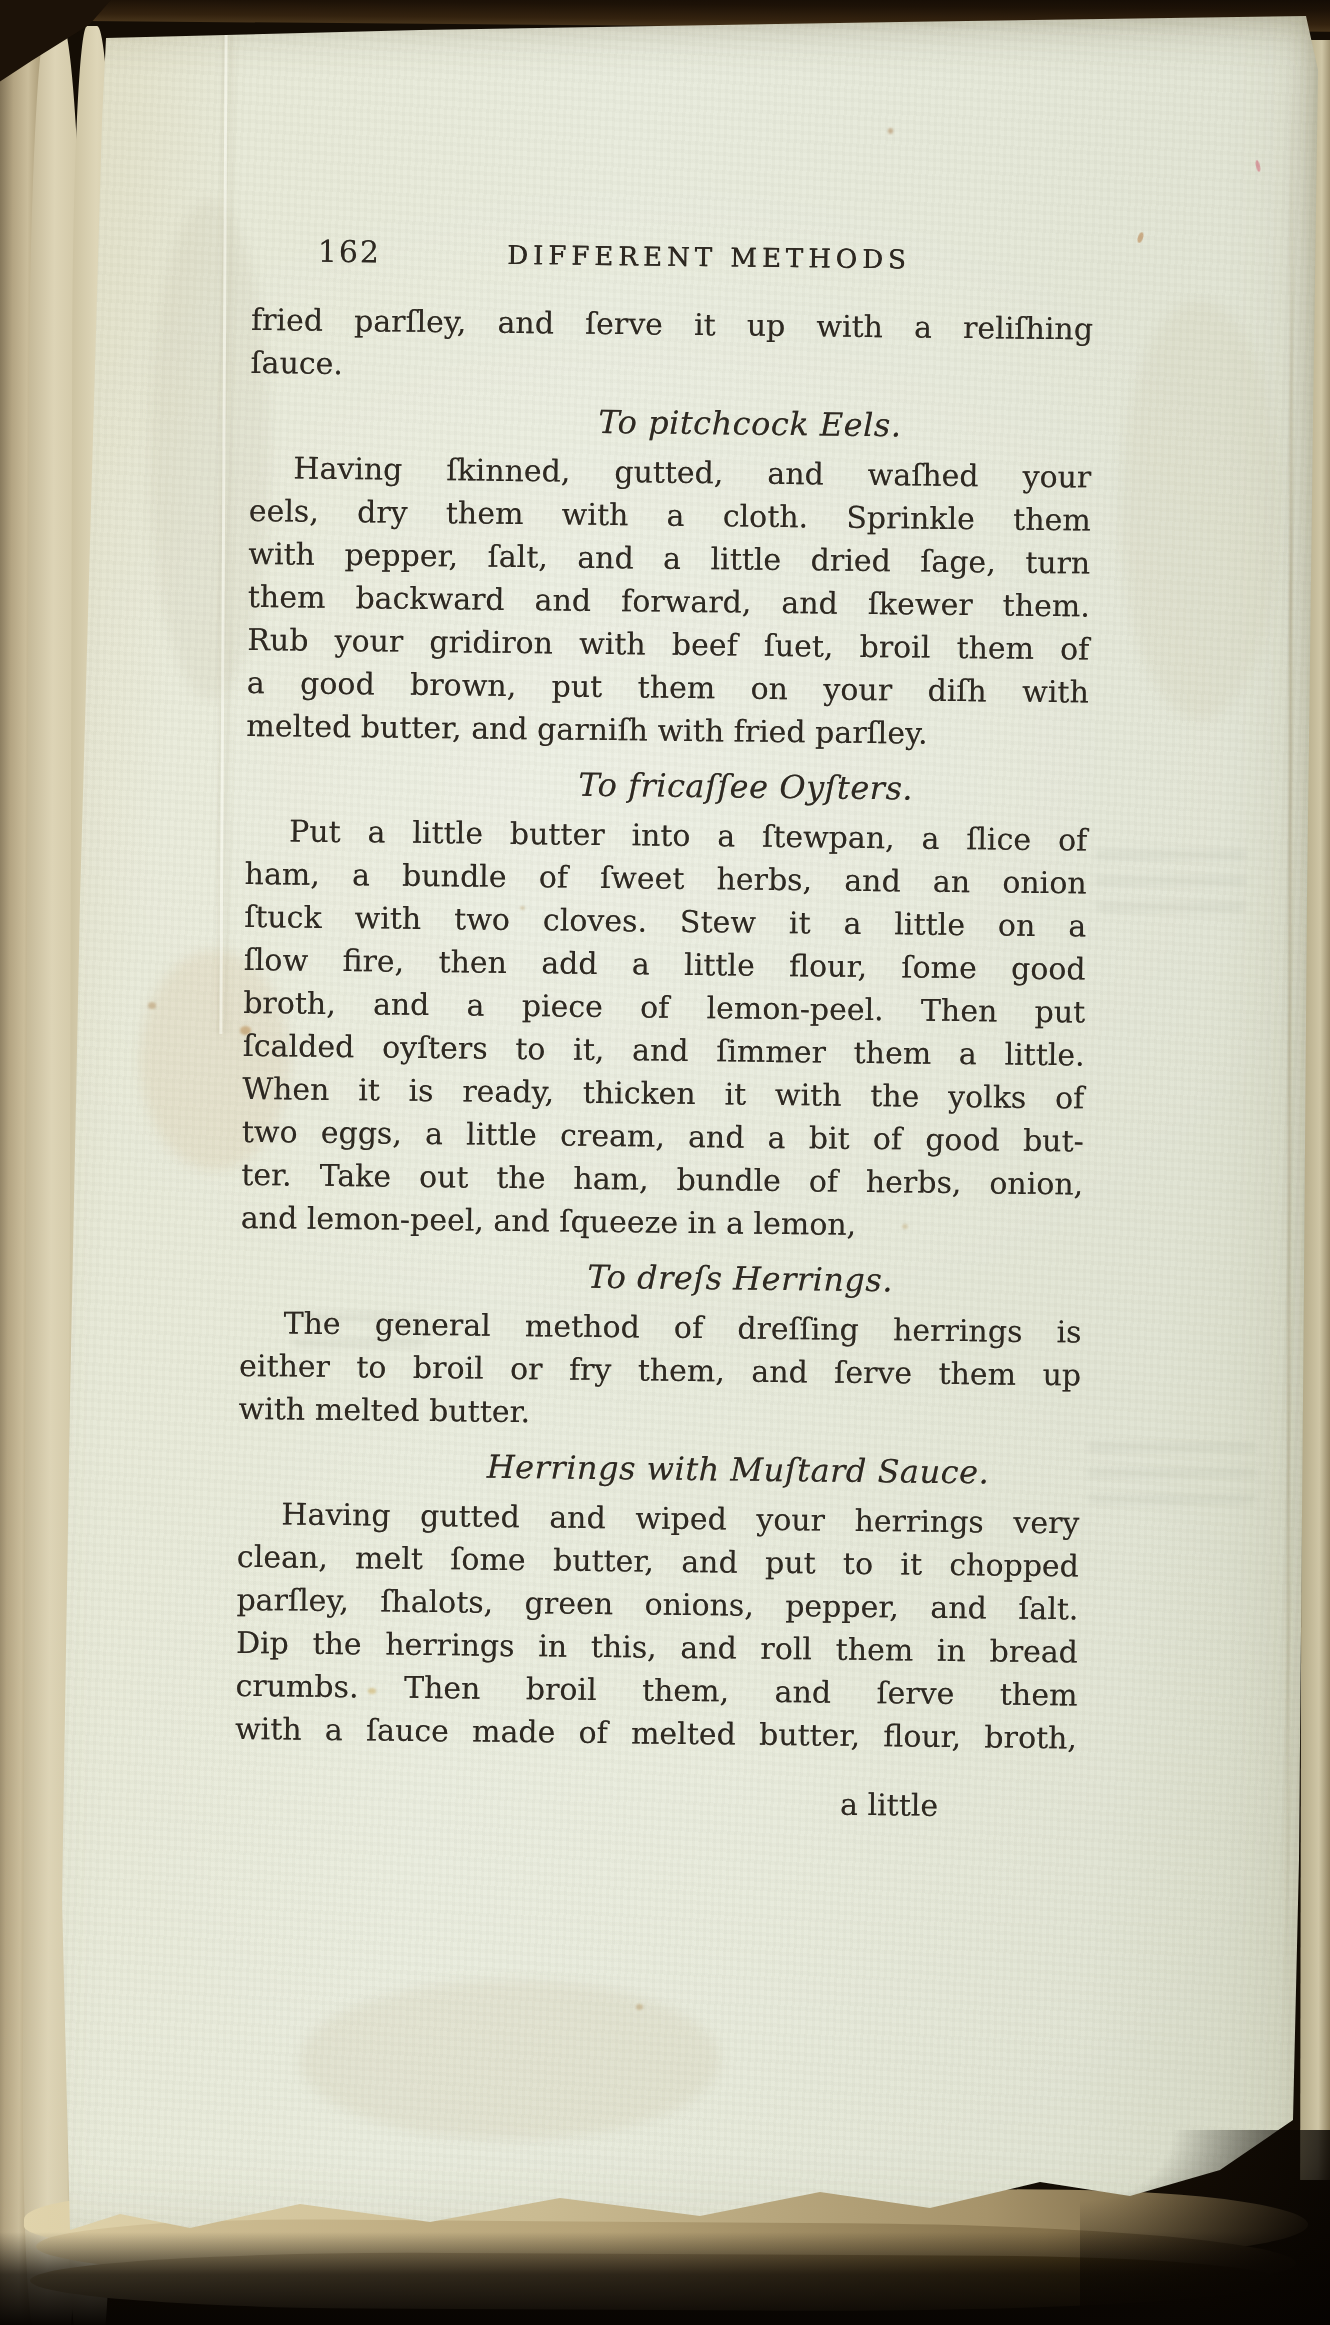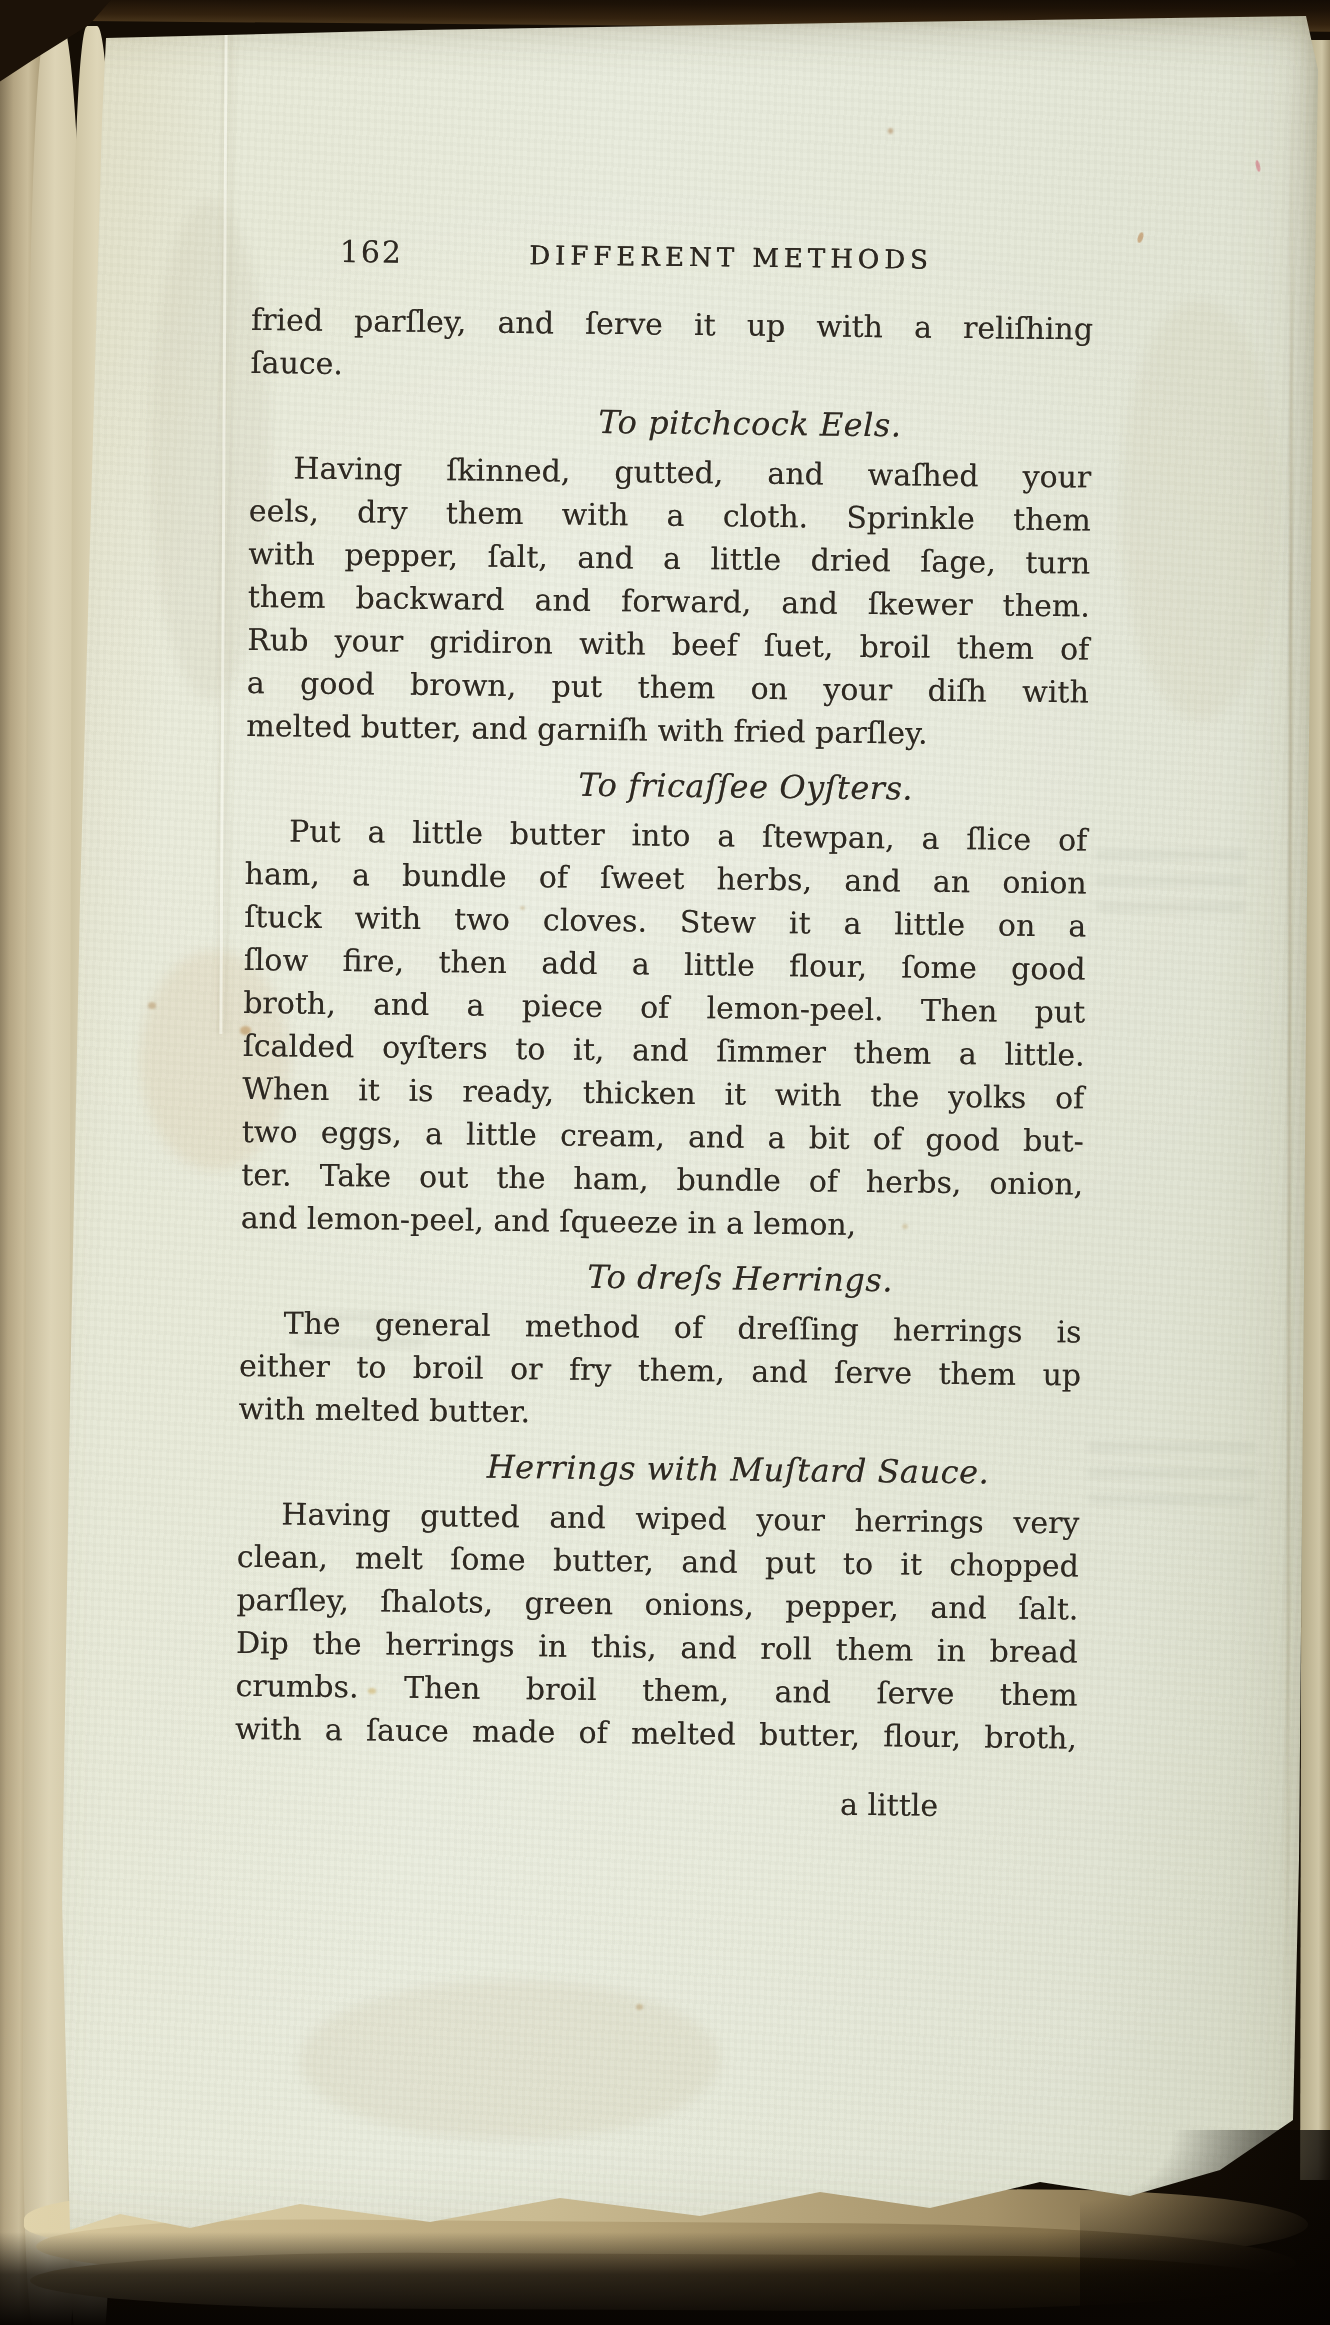--- a/index.html
+++ b/index.html
@@ -141,21 +141,21 @@
   .ghost.g3 { left:1088px; top:1440px; width:168px; height:64px; }
 
   
   .text-block {
     position:absolute; left:252px; top:233px; width:842px;
     transform:rotate(0.65deg); transform-origin:top left;
     color:#2e2922;
     text-shadow:0 0 0.6px rgba(46,41,34,0.55);
   }
   .header-row { display:flex; align-items:baseline; height:43px; margin-bottom:22px; font-size:30px; }
-  .page-number { margin-left:88px; letter-spacing:2px;text-align:right; }
+  .page-number { margin-left:66px; letter-spacing:2px;text-align:right; }
   .running-header { margin-left:126px; font-size:26px; letter-spacing:5px; text-shadow:0.5px 0 0 currentColor; }
 
   .paragraph { margin:0 0 8px 0; }
   .line {
     font-size:30px; line-height:43px;
     text-align:justify; text-align-last:justify;
   }
   .line.nojust { text-align:left; text-align-last:left; }
   .line.indent { padding-left:44px; }
 

